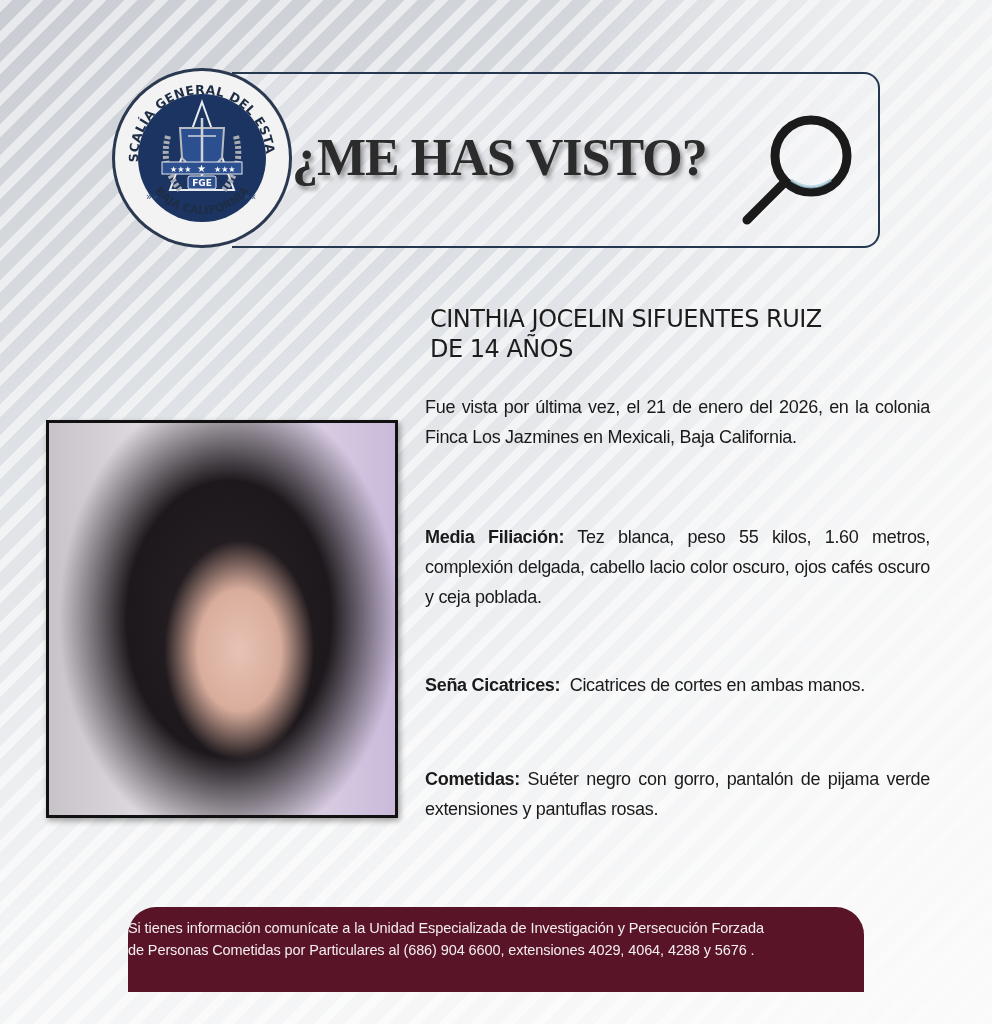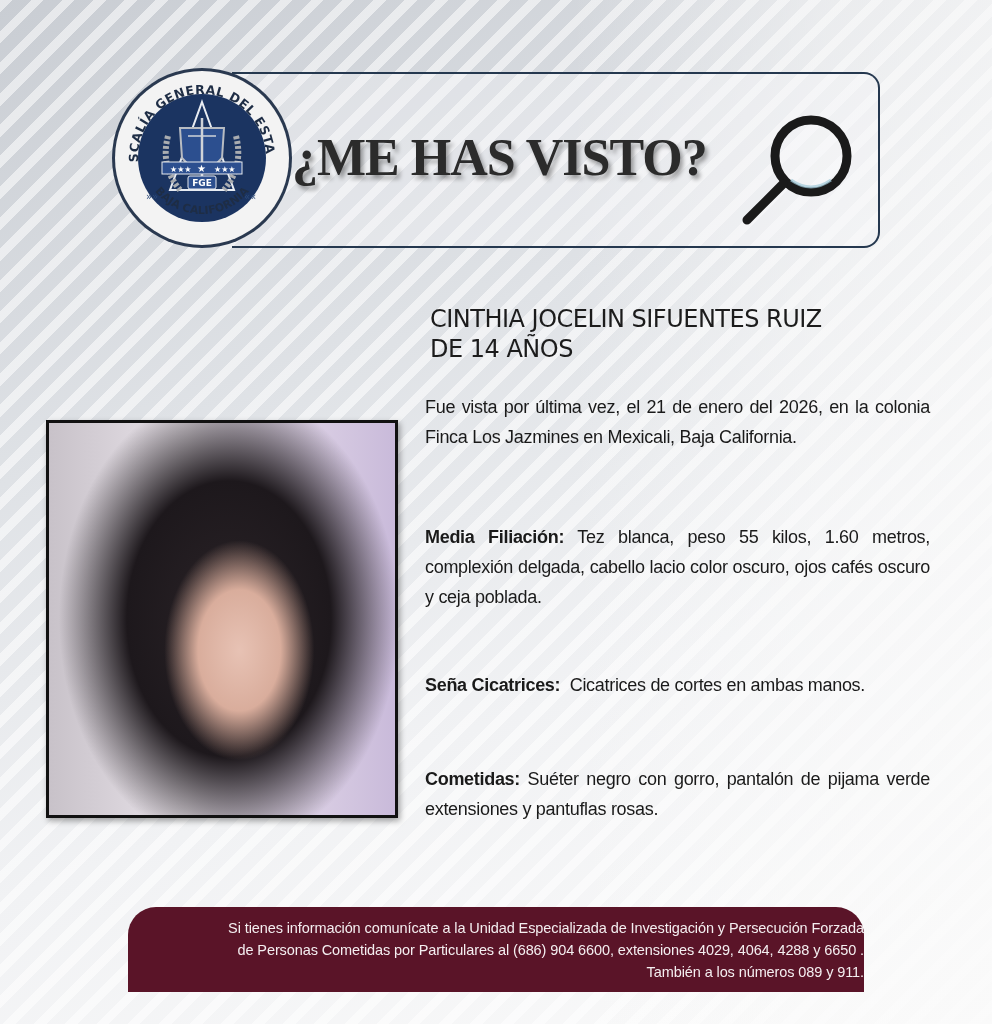--- a/index.html
+++ b/index.html
@@ -54,21 +54,21 @@
     background:
       radial-gradient(ellipse 75px 110px at 55% 58%, #e7c2b4 0%, #d9ad9c 55%, rgba(217,173,156,0) 100%),
       radial-gradient(ellipse 170px 230px at 52% 50%, #2a2327 0%, #1d181c 60%, rgba(29,24,28,0) 100%),
       linear-gradient(90deg, #c8c2c9 0%, #e9e3ea 40%, #d7cbe2 80%, #c9bada 100%);
     box-shadow: 2px 3px 6px rgba(0,0,0,0.35);
     overflow: hidden;
   }
   .footer-bar {
     position: absolute; left: 128px; top: 907px; width: 736px; height: 85px;
     background: #5a1428; border-radius: 28px 28px 0 0;
-    color: #f4eef0; text-align: right;
+    color: #f4eef0; text-align: left;
     font-family: "Liberation Sans", sans-serif; font-size: 14.5px; line-height: 22px;
     padding-top: 10px; box-sizing: border-box;
   }
   .footer-bar div { white-space: nowrap; letter-spacing: -0.1px; }
 </style>
 </head>
 <body>
 
 <div class="poster"></div>
 <div class="fade-right"></div>
@@ -129,15 +129,14 @@
 </div>
 
 <div class="body-text p4">
   <b>Cometidas:</b><span> Suéter negro con gorro, pantalón de pijama verde extensiones y pantuflas rosas.</span>
 </div>
 
 <div class="photo-frame" title="Fotografía de la persona desaparecida"></div>
 
 <div class="footer-bar">
   <div>Si tienes información comunícate a la Unidad Especializada de Investigación y Persecución Forzada</div>
-  <div>de Personas Cometidas por Particulares al (686) 904 6600, extensiones 4029, 4064, 4288 y 6650 .</div>
-  <div>También a los números 089 y 911.</div>
+  <div>de Personas Cometidas por Particulares al (686) 904 6600, extensiones 4029, 4064, 4288 y 5676 .</div>
 </div>
 
 </body></html>

